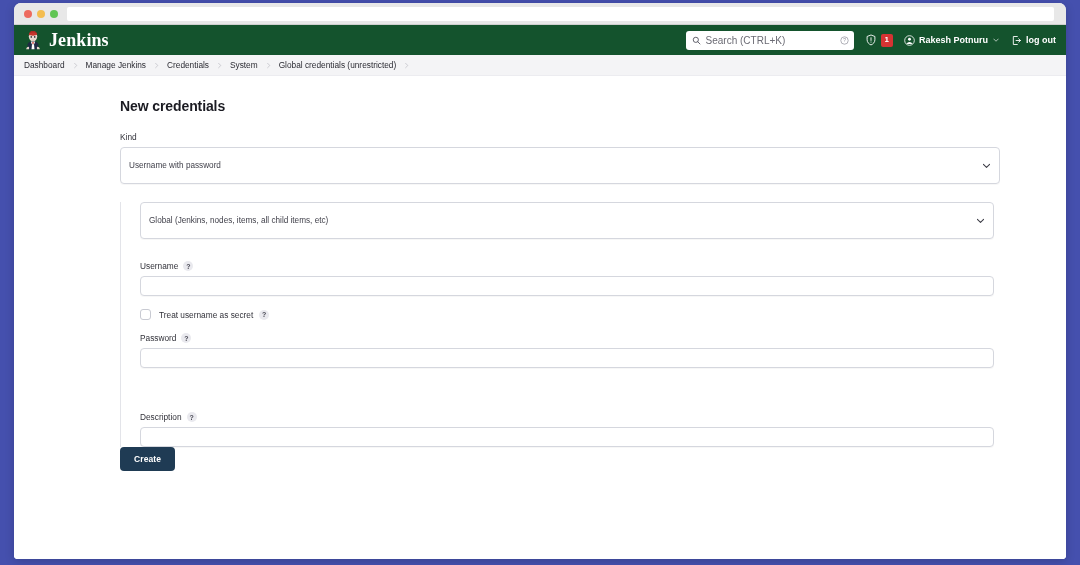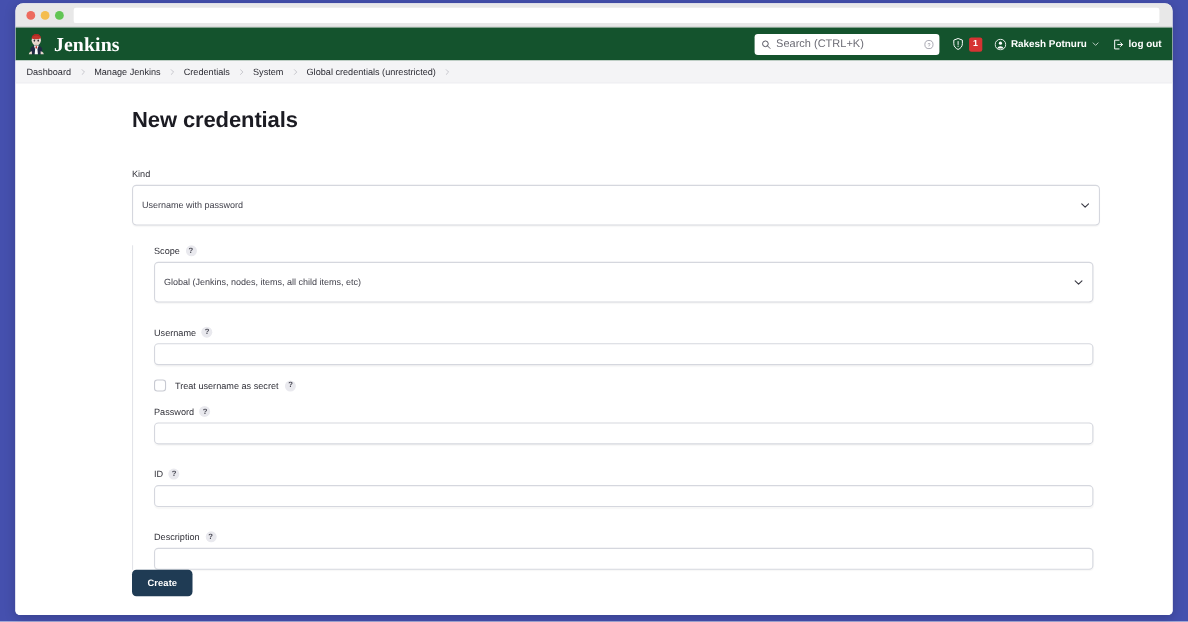--- a/index.html
+++ b/index.html
@@ -198,25 +198,25 @@
     overflow: hidden;
     padding-top: 22px;
   }
 
   .page-inner {
     width: 880px;
     margin-left: 106px;
   }
 
   .page-title {
-    font-size: 20px;
+    font-size: 14px;
     font-weight: bold;
     color: #1b1b22;
     letter-spacing: -0.1px;
-    margin-bottom: 32px;
+    margin-bottom: 18px;
   }
 
   .field-label {
     font-size: 8.3px;
     color: #32323a;
     display: flex;
     align-items: flex-end;
     gap: 5px;
     margin-bottom: 5px;
   }
@@ -435,24 +435,20 @@
             <svg class="chevron-icon" width="11" height="11" viewBox="0 0 16 16">
               <polyline points="3.5,6.2 8,10.7 12.5,6.2" fill="none" stroke="#3b3b45" stroke-width="1.5" stroke-linecap="round" stroke-linejoin="round"></polyline>
             </svg>
           </div>
         </div>
 
         <div class="subsection">
           <div class="subsection-inner">
 
             <div class="field-block">
-              <div class="field-label">
-                <span>Scope</span>
-                <span class="help-badge">?</span>
-              </div>
               <div class="select-control">
                 <span class="select-value">Global (Jenkins, nodes, items, all child items, etc)</span>
                 <svg class="chevron-icon" width="11" height="11" viewBox="0 0 16 16">
                   <polyline points="3.5,6.2 8,10.7 12.5,6.2" fill="none" stroke="#3b3b45" stroke-width="1.5" stroke-linecap="round" stroke-linejoin="round"></polyline>
                 </svg>
               </div>
             </div>
 
             <div class="gap-22"></div>
 
@@ -475,27 +471,20 @@
             <div class="field-block">
               <div class="field-label">
                 <span>Password</span>
                 <span class="help-badge">?</span>
               </div>
               <input class="text-input" type="password" value="" style="">
             </div>
 
             <div class="gap-22"></div>
 
-            <div class="field-block">
-              <div class="field-label">
-                <span>ID</span>
-                <span class="help-badge">?</span>
-              </div>
-              <input class="text-input" type="text" value="" style="">
-            </div>
 
             <div class="gap-22"></div>
 
             <div class="field-block">
               <div class="field-label">
                 <span>Description</span>
                 <span class="help-badge">?</span>
               </div>
               <input class="text-input" type="text" value="" style="">
             </div>

